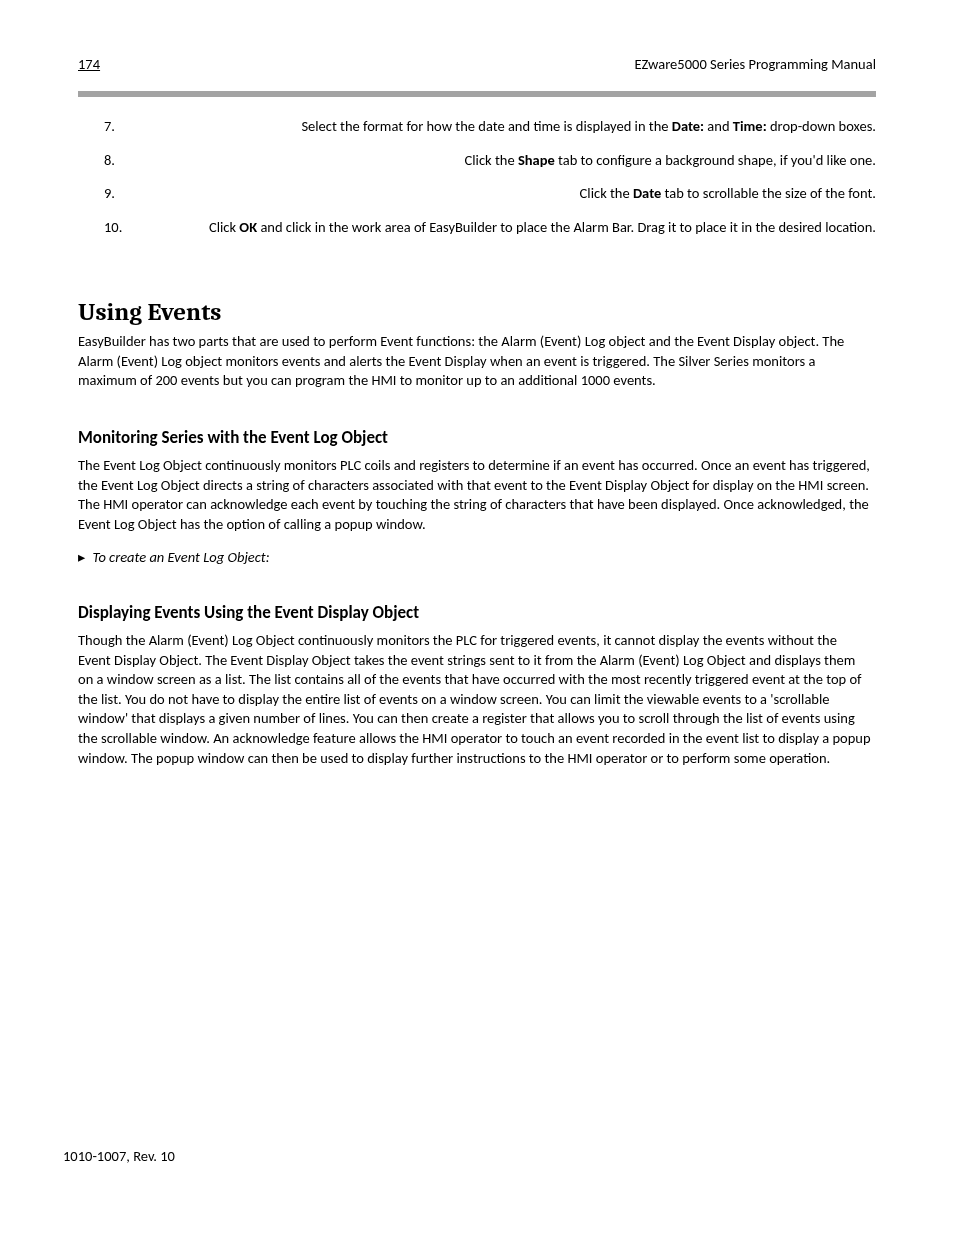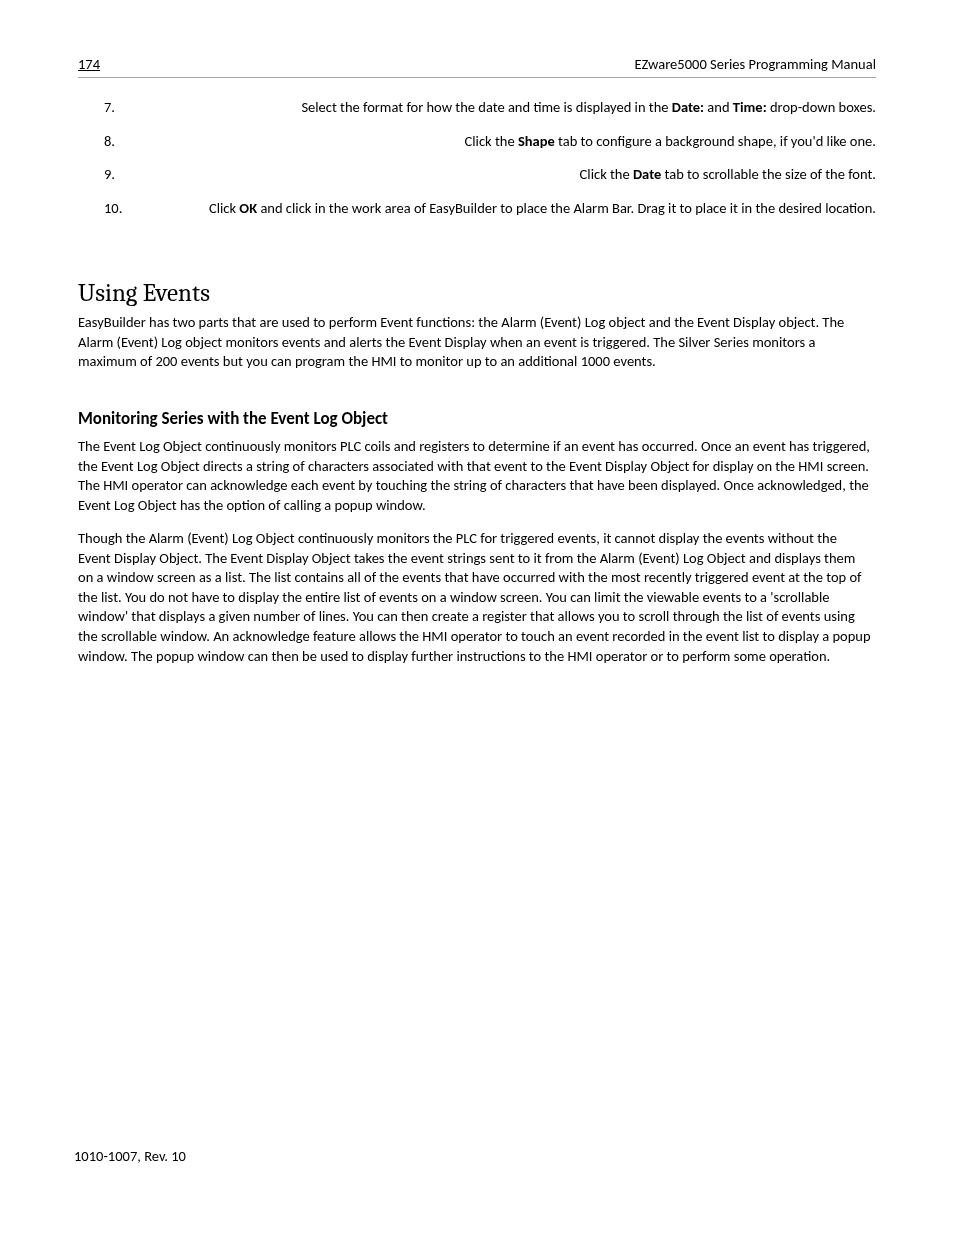--- a/index.html
+++ b/index.html
@@ -13,22 +13,22 @@
   .page {
     padding: 55px 78px 40px 78px;
     box-sizing: border-box;
     min-height: 1235px;
     position: relative;
   }
   .header {
     display: flex;
     justify-content: space-between;
     font-size: 14.5px;
-    border-bottom: 1px solid #a3a3a3;
-    padding-bottom: 4px;
+    border-bottom: 6px solid #a3a3a3;
+    padding-bottom: 18px;
     margin-bottom: 20px;
   }
   .page-num { text-decoration: underline; }
   .list {
     margin: 0 0 0 26px;
     padding: 0;
     list-style: none;
   }
   .list li {
     display: flex;
@@ -37,21 +37,21 @@
     font-size: 14.5px;
     line-height: 1.35;
   }
   .list .marker {
     min-width: 26px;
     text-align: left;
   }
   .list .content { flex: 1; text-align: right; }
   h2.section {
     font-family: Cambria, Georgia, "Times New Roman", serif;
-    font-weight: normal;
+    font-weight: bold;
     font-size: 25px;
     margin: 60px 0 6px 0;
   }
   .para {
     font-size: 14.5px;
     line-height: 1.35;
     margin: 0 4px 14px 0;
   }
   h3.subhead {
     font-family: Calibri, "Segoe UI", Arial, sans-serif;
@@ -65,21 +65,21 @@
     margin: 14px 0;
   }
   .howto .arrow {
     font-style: normal;
     display: inline-block;
     margin-right: 4px;
   }
   .footer {
     position: absolute;
     bottom: 70px;
-    left: 74px;
+    left: 63px;
     font-size: 14.5px;
   }
 </style>
 </head>
 <body>
 
 <div class="page">
 
   <div class="header">
     <span class="page-num">174</span>
@@ -104,18 +104,23 @@
         <span class="content"><span>Click </span><b>OK</b><span> and click in the work area of EasyBuilder to place the Alarm Bar. Drag it to place it in the desired location.</span></span>
       </li>
     </ol>
 
   <h2 class="section">Using Events</h2>
   <p class="para">EasyBuilder has two parts that are used to perform Event functions: the Alarm (Event) Log object and the Event Display object. The Alarm (Event) Log object monitors events and alerts the Event Display when an event is triggered. The Silver Series monitors a maximum of 200 events but you can program the HMI to monitor up to an additional 1000 events.</p>
 
   <h3 class="subhead">Monitoring Series with the Event Log Object</h3>
   <p class="para">The Event Log Object continuously monitors PLC coils and registers to determine if an event has occurred. Once an event has triggered, the Event Log Object directs a string of characters associated with that event to the Event Display Object for display on the HMI screen. The HMI operator can acknowledge each event by touching the string of characters that have been displayed. Once acknowledged, the Event Log Object has the option of calling a popup window.</p>
 
+  <p class="howto">
+    <span class="arrow">▸</span>
+    <span>To create an Event Log Object:</span>
+  </p>
 
 
+  <h3 class="subhead">Displaying Events Using the Event Display Object</h3>
   <p class="para">Though the Alarm (Event) Log Object continuously monitors the PLC for triggered events, it cannot display the events without the Event Display Object. The Event Display Object takes the event strings sent to it from the Alarm (Event) Log Object and displays them on a window screen as a list. The list contains all of the events that have occurred with the most recently triggered event at the top of the list. You do not have to display the entire list of events on a window screen. You can limit the viewable events to a 'scrollable window' that displays a given number of lines. You can then create a register that allows you to scroll through the list of events using the scrollable window. An acknowledge feature allows the HMI operator to touch an event recorded in the event list to display a popup window. The popup window can then be used to display further instructions to the HMI operator or to perform some operation.</p>
 
   <div class="footer">1010-1007, Rev. 10</div>
 </div>
 
 </body></html>

